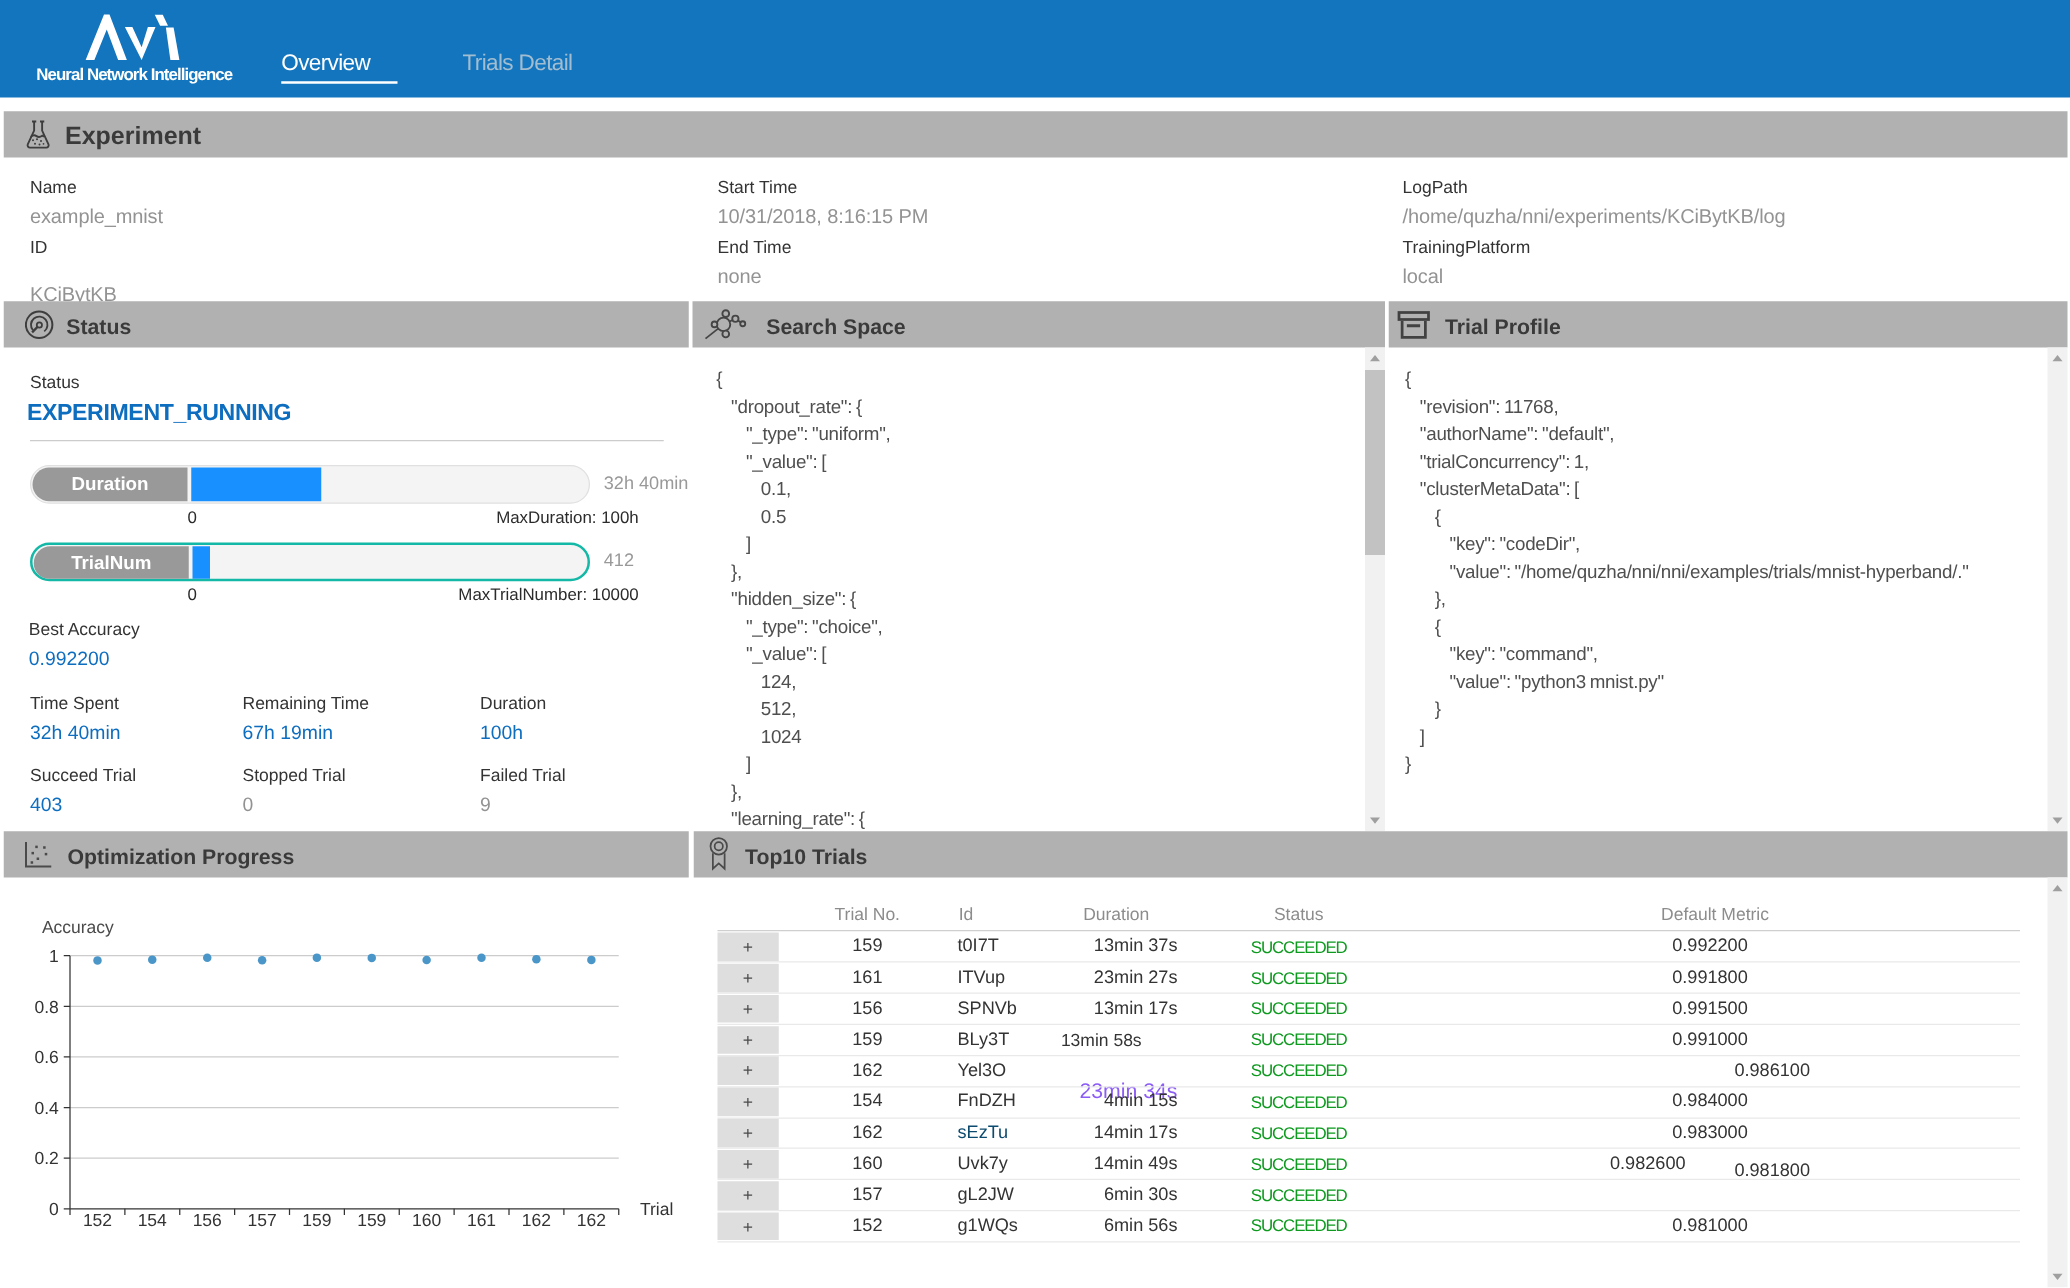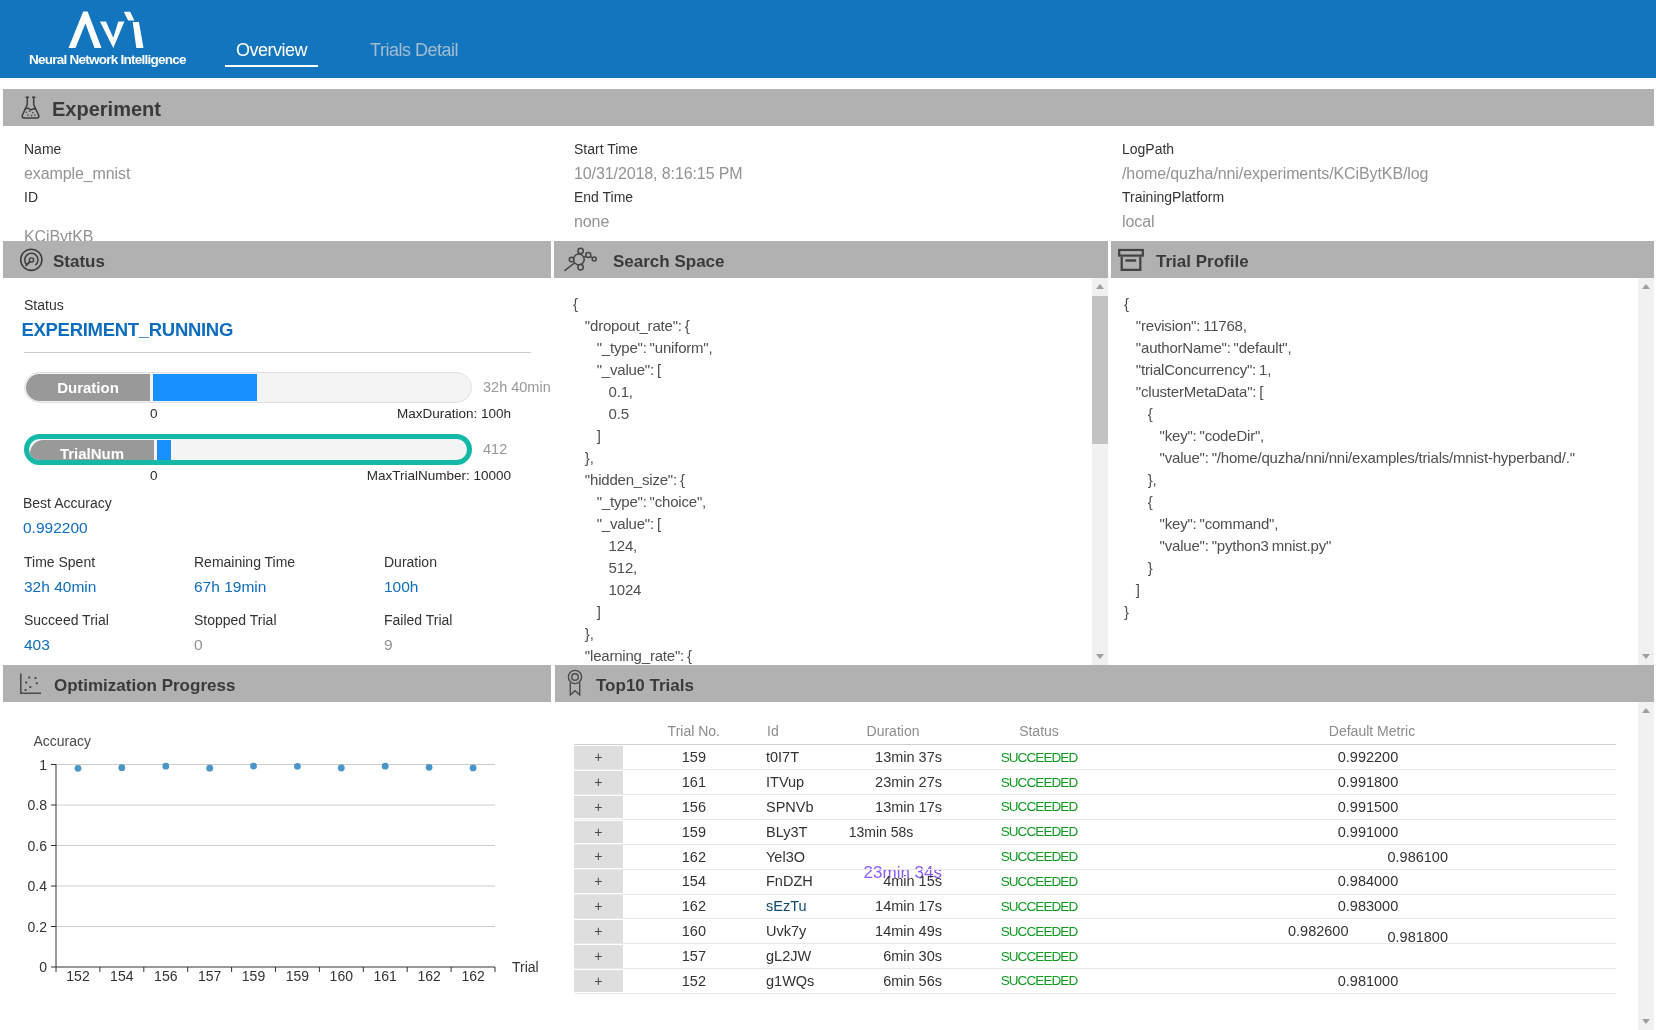--- a/index.html
+++ b/index.html
@@ -22,21 +22,21 @@
 <div class="a" style="left:0;top:0;width:1656px;height:78px;background:#1375bd">
   <svg class="a" style="left:66px;top:9px" width="80" height="40" viewBox="0 0 80 40">
     <g fill="#fff">
       <polygon points="2.5,39 17.2,2.5 21.6,2.5 35.5,39 28.5,39 19.4,14.5 9.5,39"></polygon>
       <polygon points="33.9,12.5 39.9,12.5 47.3,28.8 52.3,12.5 58.4,12.5 47.3,39"></polygon>
       <polygon points="57.8,2.8 64.2,2.8 68.4,11.6 62.1,11.6"></polygon>
       <polygon points="66.7,12.9 72.9,12.9 77.5,39 70.3,39"></polygon>
     </g>
   </svg>
   <div class="a" style="left:29px;top:53px;font-size:13.5px;font-weight:bold;color:#fff;letter-spacing:-0.75px">Neural Network Intelligence</div>
-  <div class="a" style="left:225px;top:41px;width:93px;text-align:center;font-size:18px;color:#fff;letter-spacing:-0.5px">Overview</div>
+  <div class="a" style="left:225px;top:41px;width:93px;text-align:left;font-size:18px;color:#fff;letter-spacing:-0.5px">Overview</div>
   <div class="a" style="left:225px;top:64.5px;width:93px;height:2.5px;background:#fff"></div>
   <div class="a" style="left:368px;top:41px;width:92px;text-align:center;font-size:18px;color:#a3bdd0;letter-spacing:-0.5px">Trials Detail</div>
 </div>
 
 <div class="bar" style="left:3px;top:89px;width:1651px">
   <svg class="a" style="left:16px;top:7px" width="23" height="24" viewBox="0 0 23 24">
     <g stroke="#3d3d3d" fill="none" stroke-width="1.5">
       <path d="M8.3,1.2 v7.3 L3.2,19.5 a1.9,1.9 0 0 0 1.8,2.6 h13 a1.9,1.9 0 0 0 1.8,-2.6 L14.7,8.5 v-7.3"></path>
       <path d="M6.6,1.2 h3.4 M13,1.2 h3.4"></path>
       <path d="M5.6,13.5 q2.4,-2.2 4.6,-0.6 t4.6,-0.4 l1.4,0.8"></path>
@@ -108,21 +108,21 @@
 <div class="a lbl" style="left:24px;top:298px">Status</div>
 <div class="a" style="left:21.5px;top:321.3px;font-size:18.5px;font-weight:bold;color:#0d6dbf;letter-spacing:-0.3px">EXPERIMENT_RUNNING</div>
 <div class="a" style="left:24px;top:352px;width:507px;height:1px;background:#ccc"></div>
 <div class="a" style="left:24px;top:372px;width:448px;height:31px;border:1px solid #e0e0e0;background:#f4f4f4;border-radius:15.5px;overflow:hidden">
 <div class="a" style="left:1px;top:1px;width:124px;height:27px;background:#999;border-radius:14px 0 0 14px;text-align:center;line-height:27px;font-size:15px;font-weight:bold;color:#fff">Duration</div>
 <div class="a" style="left:128px;top:1px;width:104px;height:27px;background:#1890ff"></div>
 </div>
 <div class="a" style="left:483px;top:379.8px;font-size:14.5px;color:#999">32h 40min</div>
 <div class="a" style="left:150px;top:407.4px;font-size:13.5px;color:#2b2b2b">0</div>
 <div class="a" style="left:311px;top:407.4px;width:200px;text-align:right;font-size:13.5px;color:#2b2b2b">MaxDuration: 100h</div>
-<div class="a" style="left:24px;top:434px;width:448px;height:31px;border:5px solid #14b8a6;background:#f4f4f4;border-radius:15.5px;overflow:hidden">
+<div class="a" style="left:24px;top:434px;width:448px;height:31px;border:2px solid #14b8a6;background:#f4f4f4;border-radius:15.5px;overflow:hidden">
 <div class="a" style="left:1px;top:1px;width:124px;height:27px;background:#999;border-radius:14px 0 0 14px;text-align:center;line-height:27px;font-size:15px;font-weight:bold;color:#fff">TrialNum</div>
 <div class="a" style="left:128px;top:1px;width:14px;height:27px;background:#1890ff"></div>
 </div>
 <div class="a" style="left:483px;top:441.8px;font-size:14.5px;color:#999">412</div>
 <div class="a" style="left:150px;top:469.2px;font-size:13.5px;color:#2b2b2b">0</div>
 <div class="a" style="left:311px;top:469.2px;width:200px;text-align:right;font-size:13.5px;color:#2b2b2b">MaxTrialNumber: 10000</div>
 <div class="a lbl" style="left:23px;top:496.3px">Best Accuracy</div>
 <div class="a bval" style="left:23px;top:519.5px">0.992200</div>
 <div class="a lbl" style="left:24px;top:554.8px">Time Spent</div>
 <div class="a lbl" style="left:194px;top:554.8px">Remaining Time</div>

